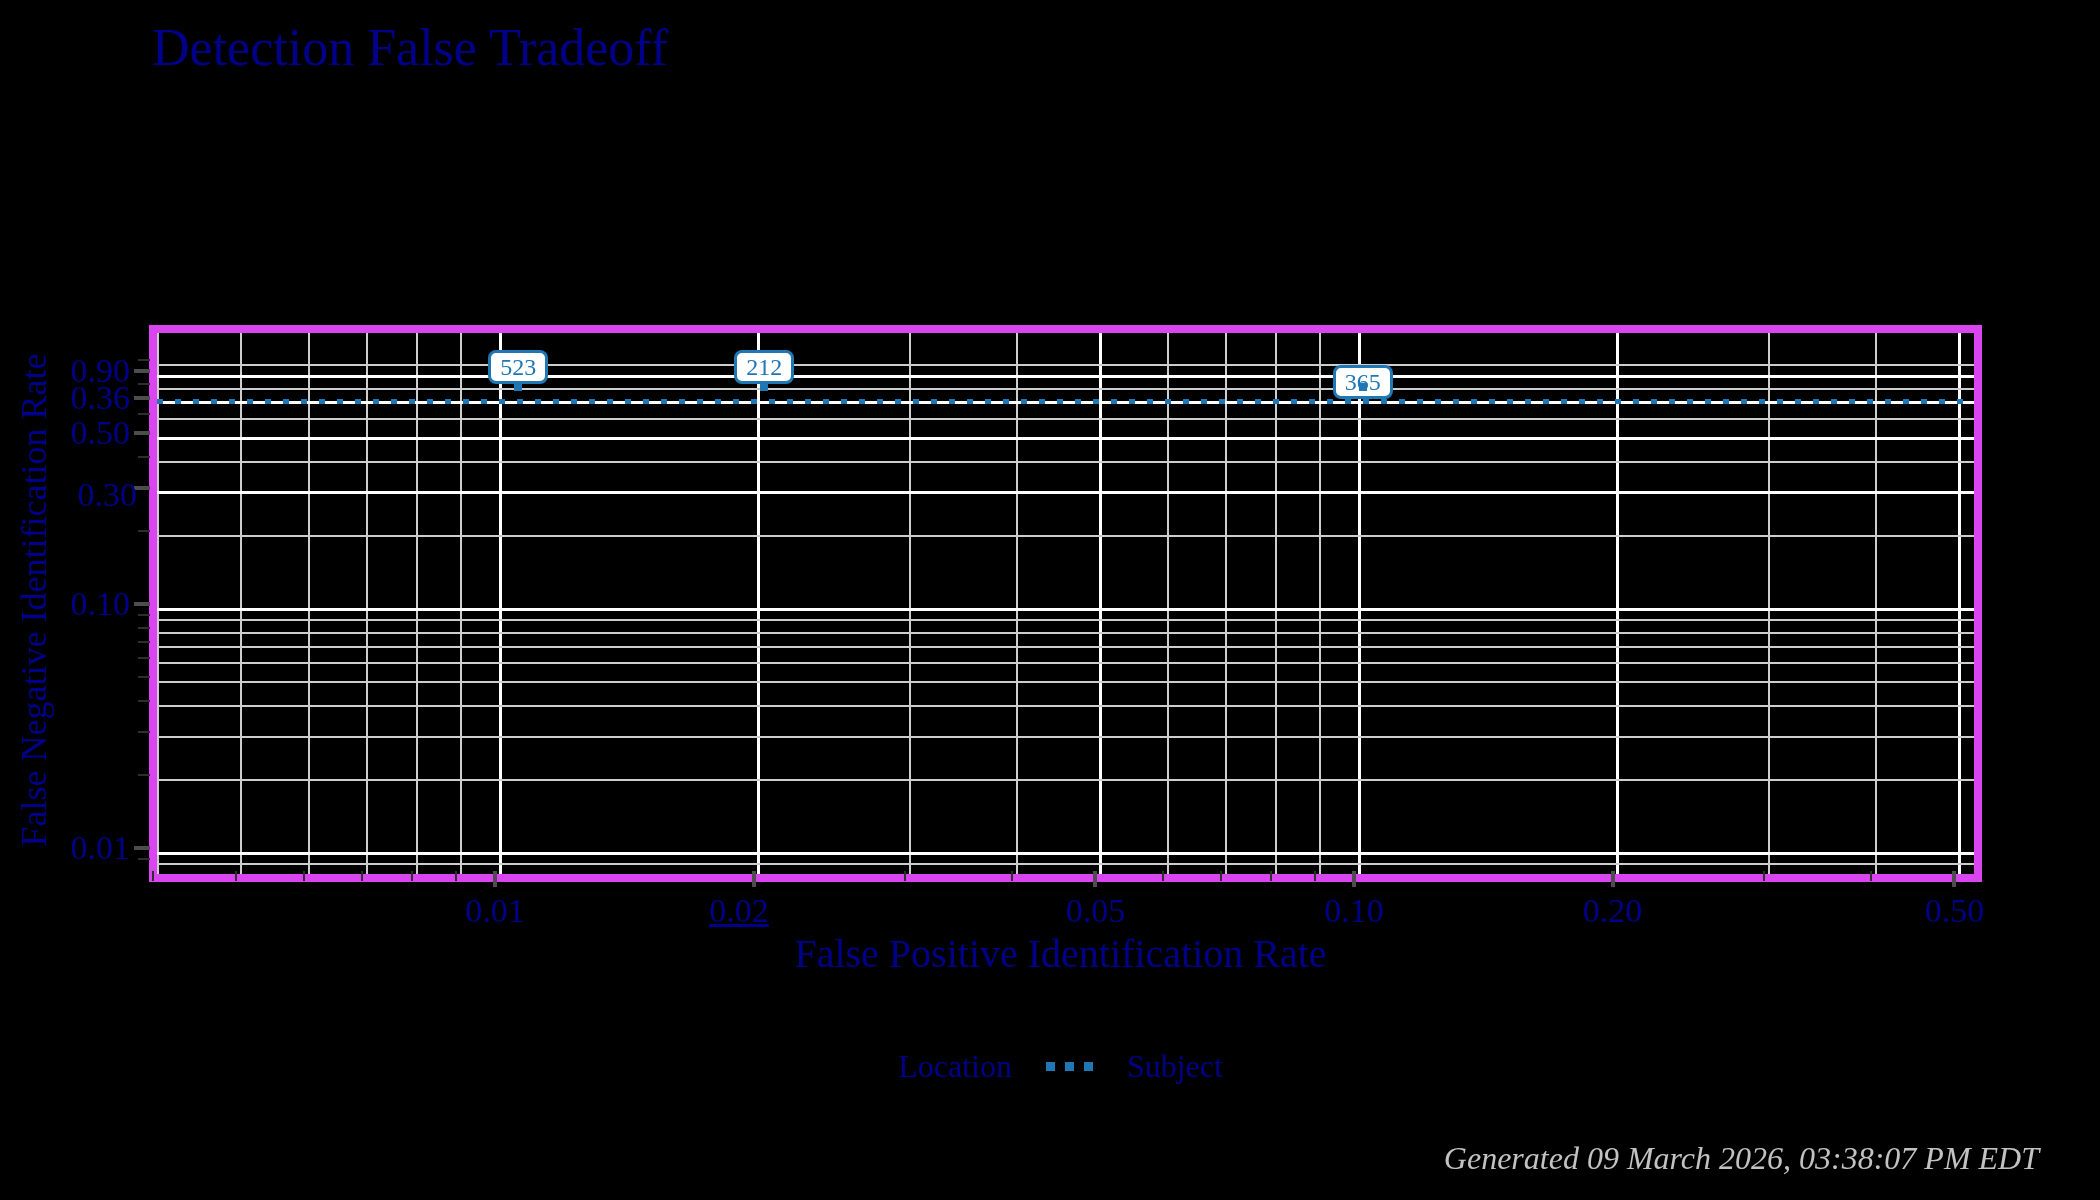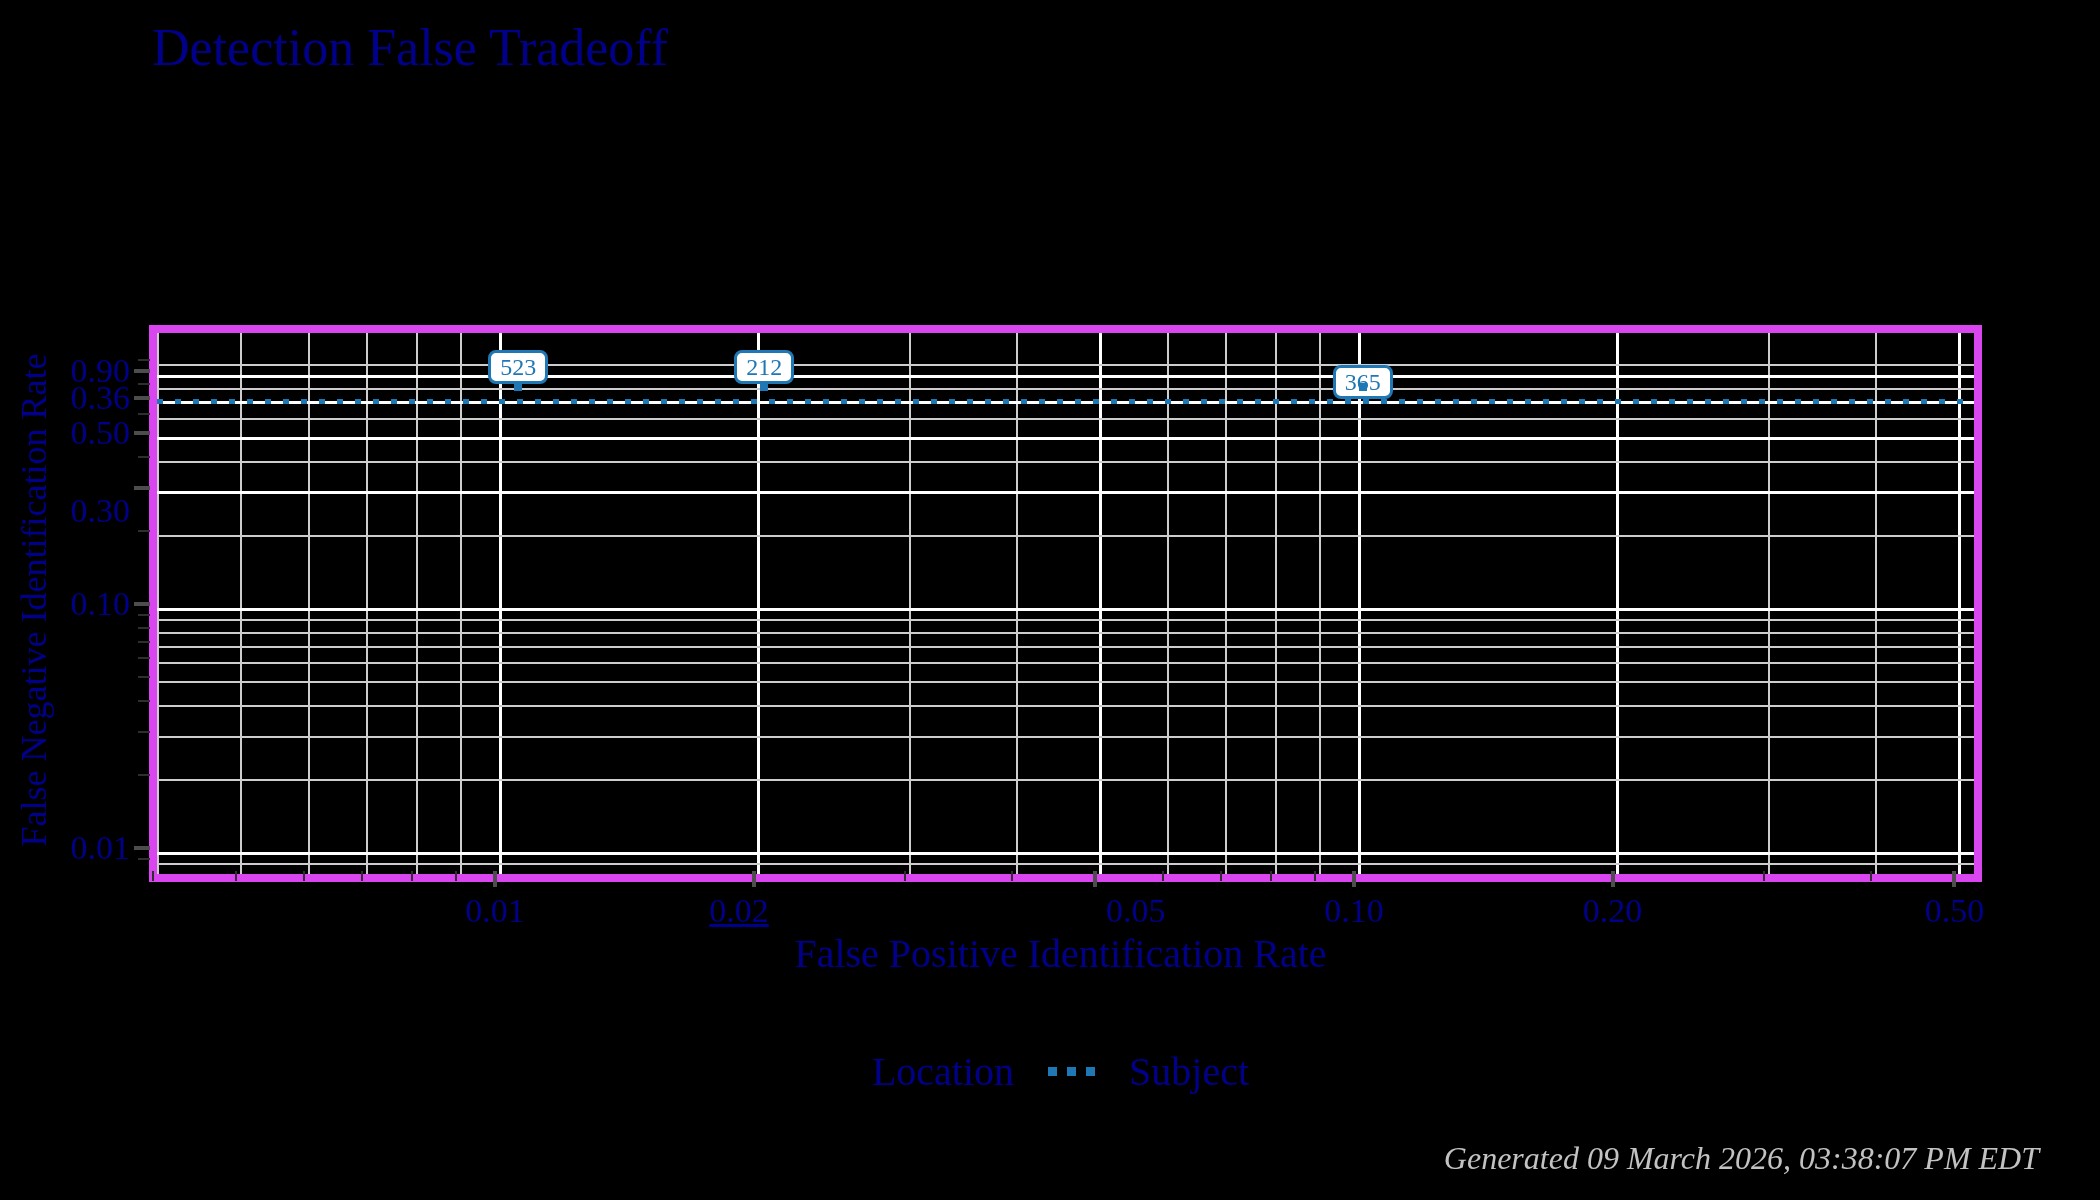--- a/index.html
+++ b/index.html
@@ -30,21 +30,21 @@
   .xtick.major{width:4px;height:16px;background:#4d4d4d;}
   .xtick.minor{width:2px;height:10px;background:#2e2e2e;}
   .ytick.major{width:16px;height:4px;background:#4d4d4d;}
   .ytick.minor{width:12px;height:2px;background:#2e2e2e;}
   .xlab{position:absolute;width:140px;text-align:center;font-size:34px;color:#00008B;}
   .ylab{position:absolute;left:0;width:130px;text-align:right;font-size:34px;color:#00008B;
         height:42px;line-height:42px;}
   .legend{position:absolute;left:152px;top:1048px;width:1817px;display:flex;
           justify-content:center;align-items:center;gap:34px;}
   .legend-item{display:flex;align-items:center;gap:34px;}
-  .legend-label{font-size:40px;color:#00008B;white-space:nowrap;}
+  .legend-label{font-size:32px;color:#00008B;white-space:nowrap;}
   .dots-symbol{display:flex;gap:10px;align-items:center;}
   .dots-symbol .dot{width:9px;height:9px;background:#1f77b4;}
   .timestamp{position:absolute;right:61px;top:1140px;font-size:32px;font-style:italic;
              color:#c2c2c2;white-space:nowrap;}
 </style>
 </head>
 <body>
 
 <div class="canvas">
   <div class="title">Detection False Tradeoff</div>
@@ -103,21 +103,21 @@
         <div class="anno-tail" style="left: 1201.71px; top: 50px;"></div>
       </div>
   </div>
 
   <div class="axes">
       <div class="tick xtick major" style="left: 493px; top: 871px;"></div>
       <div class="xlab" style="left: 425px; top: 892px;">0.01</div>
       <div class="tick xtick major" style="left: 751.585px; top: 871px;"></div>
       <div class="xlab" style="left: 669px; top: 892px; text-decoration: underline;">0.02</div>
       <div class="tick xtick major" style="left: 1093.42px; top: 871px;"></div>
-      <div class="xlab" style="left: 1025.42px; top: 892px; text-align: right;">0.05</div>
+      <div class="xlab" style="left: 1025.42px; top: 892px;">0.05</div>
       <div class="tick xtick major" style="left: 1352px; top: 871px;"></div>
       <div class="xlab" style="left: 1284px; top: 892px;">0.10</div>
       <div class="tick xtick major" style="left: 1610.58px; top: 871px;"></div>
       <div class="xlab" style="left: 1542.58px; top: 892px;">0.20</div>
       <div class="tick xtick major" style="left: 1952.42px; top: 871px;"></div>
       <div class="xlab" style="left: 1884.42px; top: 892px;">0.50</div>
       <div class="tick xtick minor" style="left: 152.17px; top: 871px;"></div>
       <div class="tick xtick minor" style="left: 235.415px; top: 871px;"></div>
       <div class="tick xtick minor" style="left: 303.432px; top: 871px;"></div>
       <div class="tick xtick minor" style="left: 360.939px; top: 871px;"></div>
@@ -131,21 +131,21 @@
       <div class="tick xtick minor" style="left: 1313.69px; top: 871px;"></div>
       <div class="tick xtick minor" style="left: 1762.85px; top: 871px;"></div>
       <div class="tick xtick minor" style="left: 1870.17px; top: 871px;"></div>
       <div class="tick ytick major" style="left: 134px; top: 369.165px;"></div>
       <div class="ylab" style="top: 350.165px;">0.90</div>
       <div class="tick ytick major" style="left: 134px; top: 395.796px;"></div>
       <div class="ylab" style="top: 376.796px;">0.36</div>
       <div class="tick ytick major" style="left: 134px; top: 431.451px;"></div>
       <div class="ylab" style="top: 412.451px;">0.50</div>
       <div class="tick ytick major" style="left: 134px; top: 485.582px;"></div>
-      <div class="ylab" style="top: 490px;">0.30</div>
+      <div class="ylab" style="top: 474px; padding-left: 7px;">0.30</div>
       <div class="tick ytick major" style="left: 134px; top: 602px;"></div>
       <div class="ylab" style="top: 583px;">0.10</div>
       <div class="tick ytick major" style="left: 134px; top: 846px;"></div>
       <div class="ylab" style="top: 827px;">0.01</div>
       <div class="tick ytick minor" style="left: 138px; top: 359px;"></div>
       <div class="tick ytick minor" style="left: 138px; top: 382.646px;"></div>
       <div class="tick ytick minor" style="left: 138px; top: 413.131px;"></div>
       <div class="tick ytick minor" style="left: 138px; top: 456.097px;"></div>
       <div class="tick ytick minor" style="left: 138px; top: 529.549px;"></div>
       <div class="tick ytick minor" style="left: 138px; top: 614.165px;"></div>

